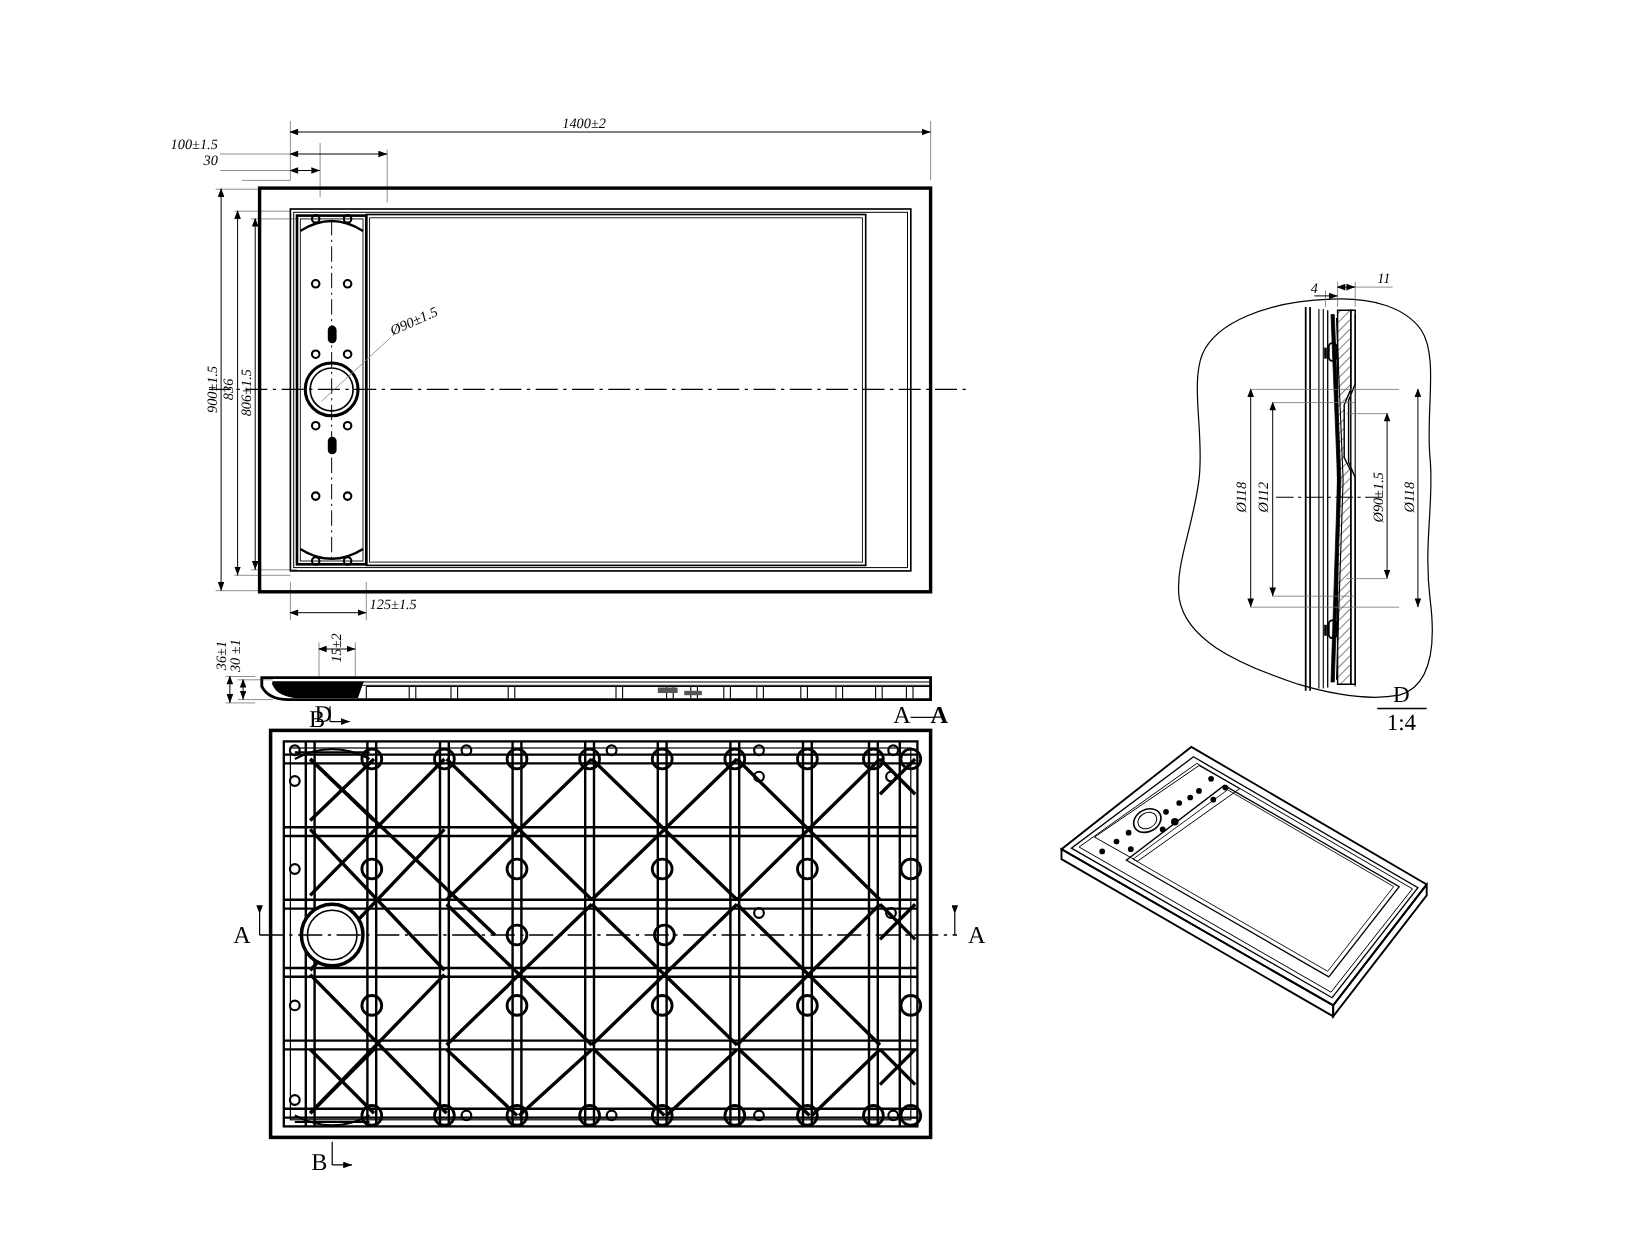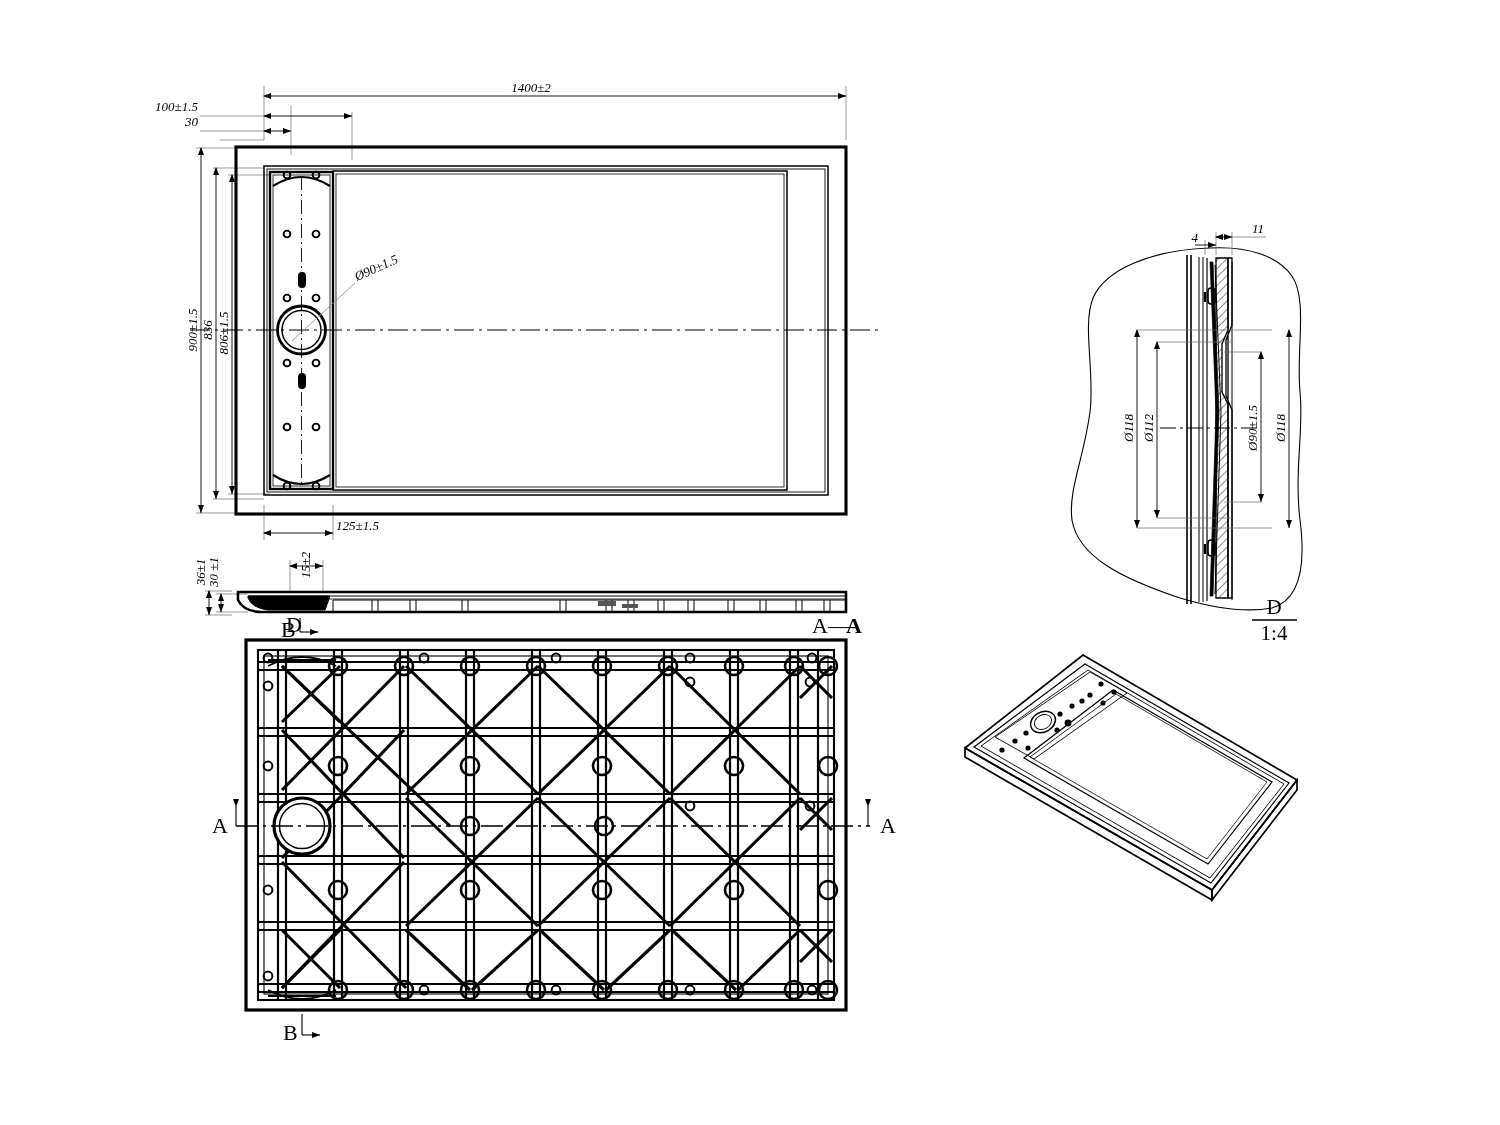--- a/index.html
+++ b/index.html
@@ -1,18 +1,18 @@
 <!DOCTYPE html>
 <html><head>
 <meta charset="utf-8">
 <style>
   html,body{margin:0;padding:0;background:#ffffff;}
   body{width:1500px;height:1125px;position:relative;overflow:hidden;
        font-family:"Liberation Serif",serif;}
-  #sheet{position:absolute;inset:0;}
+  #sheet{position:absolute;inset:0;margin-top:24px;}
   svg{display:block;}
   .dimtxt{font-family:"Liberation Serif",serif;font-style:italic;
           font-size:13px;fill:#000;}
   .marktxt{font-family:"Liberation Serif",serif;font-size:22px;fill:#000;}
   .marktxt-b{font-family:"Liberation Serif",serif;font-size:22px;fill:#000;font-weight:bold;}
   .scaletxt{font-family:"Liberation Serif",serif;font-size:21px;fill:#000;}
 </style>
 </head>
 <body>
 

